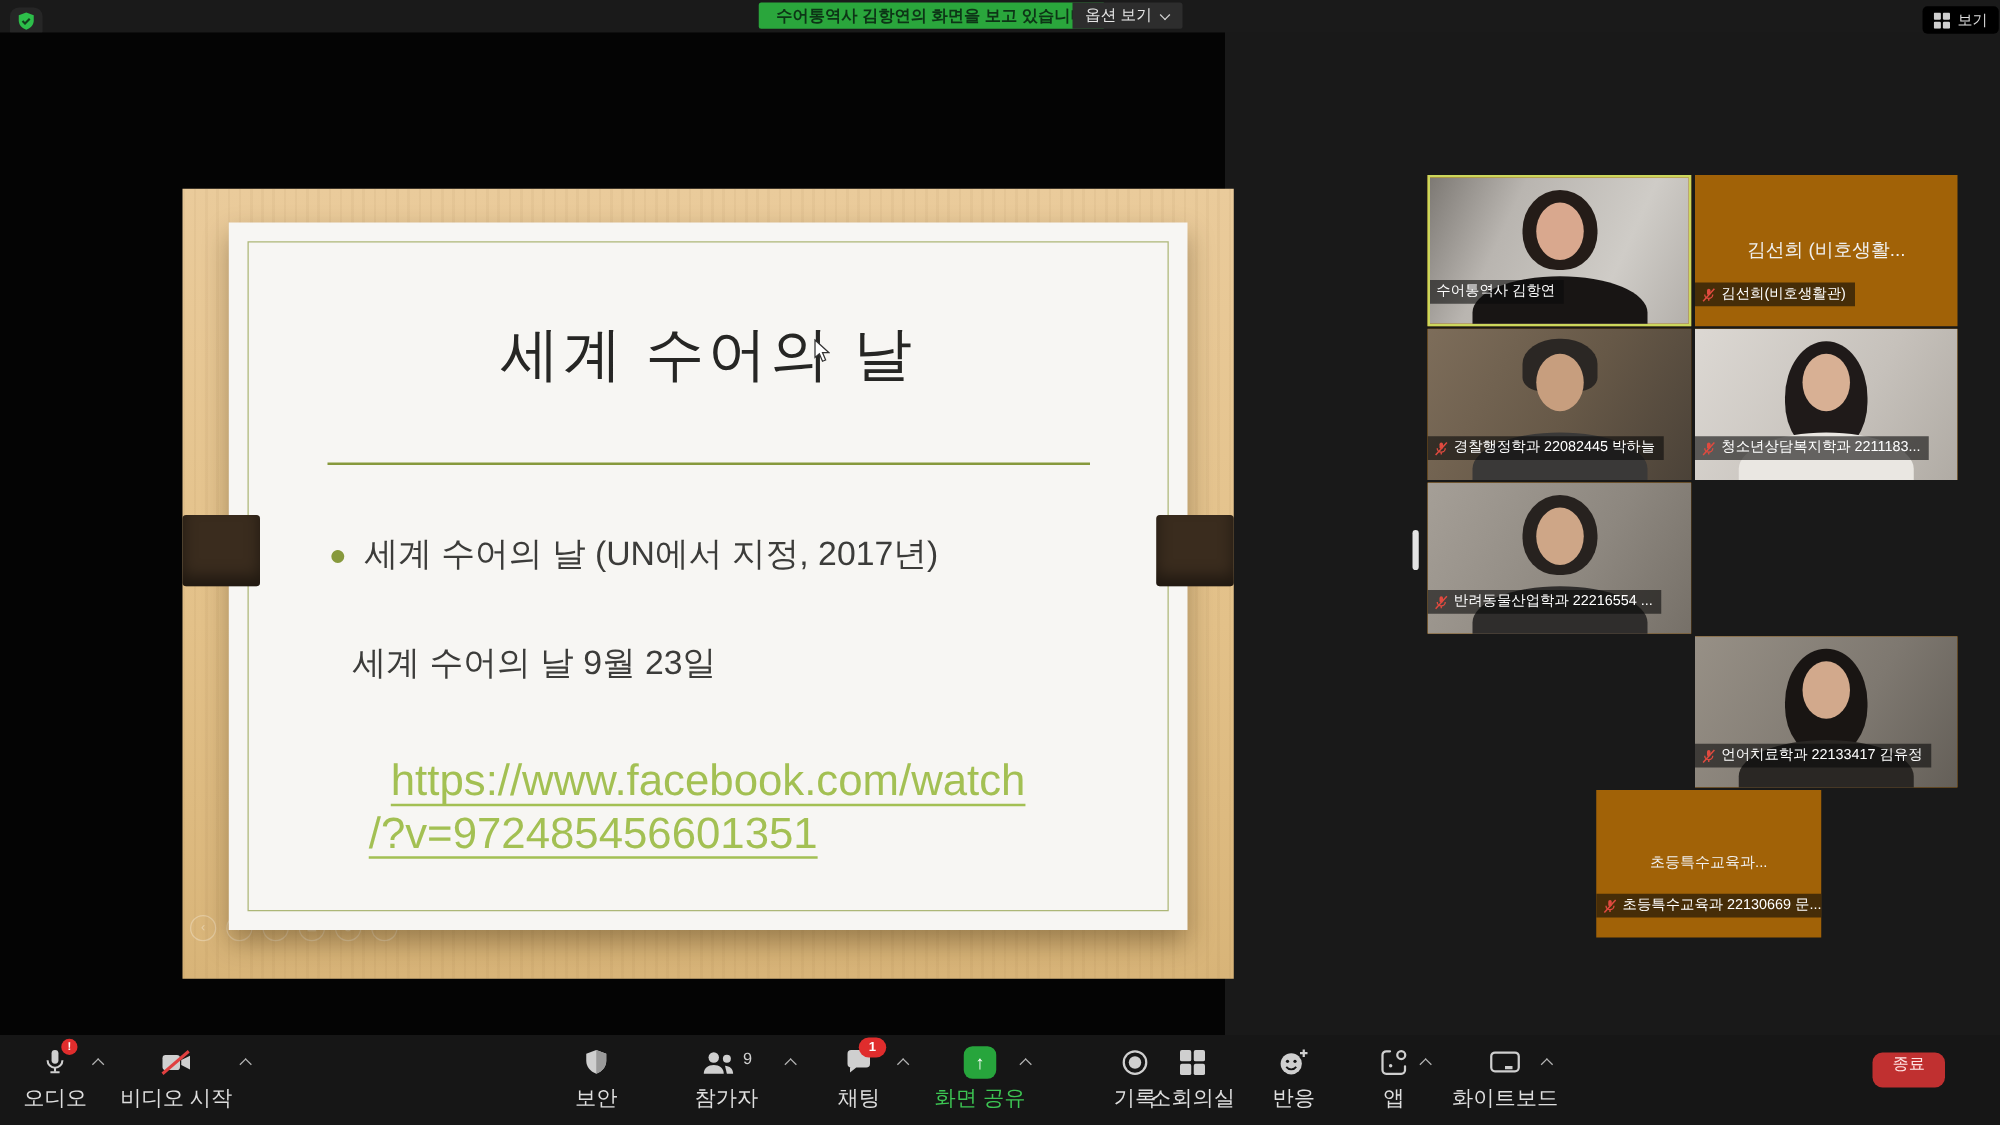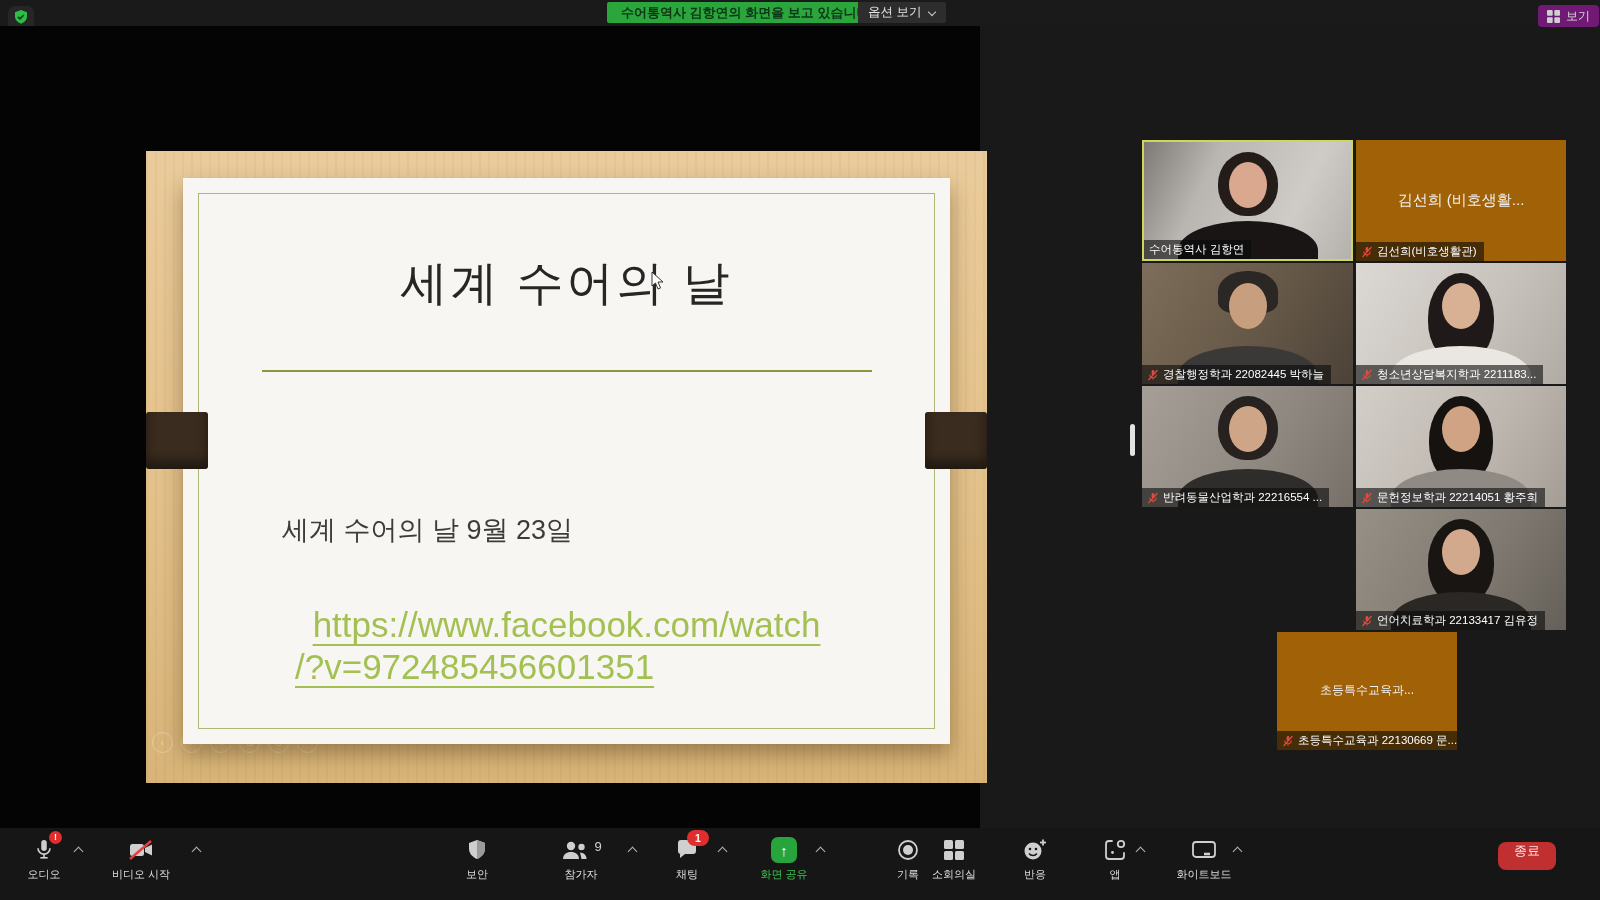--- a/index.html
+++ b/index.html
@@ -9,21 +9,21 @@
   .topbar{position:absolute;left:0;top:0;width:1600px;height:26px;background:#1a1a1a;}
   .sec-shield{position:absolute;left:8px;top:6px;width:26px;height:26px;background:#262626;border-radius:7px;
               display:flex;align-items:center;justify-content:center;}
   .banner{position:absolute;left:607px;top:2px;height:21px;line-height:21px;background:#2aa63c;color:#0d3516;
           font-size:13px;font-weight:bold;padding:0 14px;border-radius:2px 0 0 2px;white-space:nowrap;}
   .options-btn{position:absolute;left:858px;top:2px;height:21px;background:#2d2d2d;color:#e6e6e6;font-size:12.5px;
           padding:0 10px;border-radius:0 2px 2px 0;display:flex;align-items:center;gap:7px;white-space:nowrap;}
   .caret-down{width:8px;height:8px;position:relative;}
   .caret-down::before{content:"";position:absolute;left:1px;top:0;width:5px;height:5px;
           border-right:1.5px solid #cfcfcf;border-bottom:1.5px solid #cfcfcf;transform:rotate(45deg);}
-  .view-btn{position:absolute;left:1538px;top:5px;height:22px;padding:0 9px;background:#701a75;border-radius:4px;
+  .view-btn{position:absolute;left:1538px;top:5px;height:22px;padding:0 9px;background:#000000;border-radius:4px;
           display:flex;align-items:center;gap:6px;color:#dddddd;font-size:12px;}
   .grid-glyph{display:inline-block;width:13px;height:13px;}
   
   .share-region{position:absolute;left:0;top:26px;width:980px;height:802px;background:#040404;}
   .wood{position:absolute;left:146px;top:125px;width:841px;height:632px;
         background:linear-gradient(180deg,#eacb9b 0%,#e3c189 55%,#d8b478 100%);}
   .wood::after{content:"";position:absolute;inset:0;
         background:repeating-linear-gradient(90deg,rgba(120,85,40,.05) 0 2px,transparent 2px 9px);}
   .clip{position:absolute;top:412px;width:62px;height:57px;background:#3a2c1e;border-radius:3px;
         box-shadow:inset 0 -8px 12px rgba(0,0,0,.45);z-index:3;}
@@ -69,29 +69,29 @@
   .v5 .vid{background:linear-gradient(120deg,#a59f97 0%,#8d877f 60%,#767068 100%);}
   .v5{--hair:#27221f;--skin:#cea687;--cloth:#2f2d2c;}
   .v6 .vid{background:linear-gradient(120deg,#d3cec7 0%,#bcb6af 60%,#a39d95 100%);}
   .v6{--hair:#161210;--skin:#d0a384;--cloth:#8f8a84;}
   .v7 .vid{background:linear-gradient(120deg,#48433d 0%,#36322d 60%,#262320 100%);}
   .v7{--hair:#1c1916;--skin:#c29a7c;--cloth:#23201e;}
   .v8 .vid{background:linear-gradient(120deg,#979086 0%,#7e7870 60%,#645f58 100%);}
   .v8{--hair:#191513;--skin:#d2a98c;--cloth:#2a2724;}
   .center-name{position:absolute;left:0;right:0;top:50%;transform:translateY(-55%);text-align:center;
         color:#f0f0f0;font-size:15px;white-space:nowrap;}
-  .name-label{position:absolute;left:0;bottom:0;max-width:100%;background:rgba(10,10,10,.6);color:#fff;
+  .name-label{position:absolute;left:0;bottom:16px;max-width:100%;background:rgba(10,10,10,.6);color:#fff;
         font-size:11.5px;line-height:19px;padding:0 7px 0 5px;display:flex;align-items:center;gap:4px;
         white-space:nowrap;overflow:hidden;box-sizing:border-box;z-index:6;}
   .mutedmic{flex:0 0 auto;display:inline-flex;}
   
   .toolbar{position:absolute;left:0;top:828px;width:1600px;height:72px;background:#161616;}
   .tb-item{position:absolute;top:8px;display:flex;flex-direction:column;align-items:center;}
   .tb-icon{height:28px;display:flex;align-items:center;justify-content:center;position:relative;gap:3px;}
-  .tb-label{margin-top:3px;font-size:11px;color:#dedede;white-space:nowrap;}
+  .tb-label{margin-top:3px;font-size:17px;color:#dedede;white-space:nowrap;}
   .tb-label.green{color:#3dc553;}
   .chev{position:absolute;top:18px;width:12px;height:10px;}
   .chev::before{content:"";display:block;width:6px;height:6px;margin:2px auto 0;
         border-left:1.6px solid #b5b5b5;border-top:1.6px solid #b5b5b5;transform:rotate(45deg);}
   .badge{position:absolute;top:-6px;right:-10px;min-width:16px;height:16px;border-radius:8px;background:#e02d2d;
         color:#fff;font-size:10.5px;line-height:16px;text-align:center;padding:0 3px;font-weight:bold;}
   .micbadge{position:absolute;top:-5px;right:-7px;width:13px;height:13px;border-radius:50%;background:#e02d2d;
         color:#fff;font-size:9px;line-height:13px;text-align:center;font-weight:bold;}
   .pcount{font-size:13px;color:#d0d0d0;margin-left:1px;align-self:flex-start;margin-top:3px;}
   .share-btn{width:26px;height:26px;border-radius:7px;background:#27a53c;display:flex;align-items:center;
@@ -136,20 +136,21 @@
     <div class="clip right" style="top:386px;"></div>
 
     <div class="paper">
       <div class="s-title">세계 수어의 날</div>
       <div class="cursor">
         <svg width="13" height="19" viewBox="0 0 13 19">
             <path d="M1 1 L1 15 L4.5 12 L7 18 L9.5 17 L7 11 L12 11 Z" fill="#ffffff" stroke="#333" stroke-width="1"></path>
           </svg>
       </div>
       <div class="s-rule"></div>
+      <div class="s-bullet"><span class="s-dot">●</span><span>세계 수어의 날 (UN에서 지정, 2017년)</span></div>
       <div class="s-line1">세계 수어의 날 9월 23일</div>
       <div class="s-url s-url1" style="color:#a3c053;">https://www.facebook.com/watch</div>
       <div class="s-url s-url2" style="color:#a3c053;">/?v=972485456601351</div>
     </div>
 
     <div class="pctrls" style="left:152px;top:706px;position:absolute;">
       <div class="pctrl">
           <span>‹</span>
         </div>
       <div class="pctrl">
@@ -248,38 +249,20 @@
             <rect x="4.6" y="1" width="2.8" height="5.2" rx="1.4" fill="#e04a3f"></rect>
             <path d="M2.8 5.5a3.2 3.2 0 0 0 6.4 0" stroke="#e04a3f" fill="none" stroke-width="1.1"></path>
             <line x1="6" y1="8.8" x2="6" y2="10.6" stroke="#e04a3f" stroke-width="1.1"></line>
             <line x1="1.5" y1="11" x2="10.5" y2="1" stroke="#e04a3f" stroke-width="1.2"></line>
           </svg>
         </span>
       <span>반려동물산업학과 22216554 ...</span>
     </div>
   </div>
 
-  <div class="tile v6" style="left:1356px;top:386px;width:210px;height:121px;">
-    <div class="vid">
-      <div class="hair" style="height:88px;width:64px;"></div>
-      <div class="face"></div>
-      <div class="bodyshape"></div>
-    </div>
-    <div class="name-label">
-      <span class="mutedmic">
-          <svg width="12" height="12" viewBox="0 0 12 12">
-            <rect x="4.6" y="1" width="2.8" height="5.2" rx="1.4" fill="#e04a3f"></rect>
-            <path d="M2.8 5.5a3.2 3.2 0 0 0 6.4 0" stroke="#e04a3f" fill="none" stroke-width="1.1"></path>
-            <line x1="6" y1="8.8" x2="6" y2="10.6" stroke="#e04a3f" stroke-width="1.1"></line>
-            <line x1="1.5" y1="11" x2="10.5" y2="1" stroke="#e04a3f" stroke-width="1.2"></line>
-          </svg>
-        </span>
-      <span>문헌정보학과 22214051 황주희</span>
-    </div>
-  </div>
 
 
   <div class="tile v8" style="left:1356px;top:509px;width:210px;height:121px;">
     <div class="vid">
       <div class="hair" style="height:86px;width:66px;"></div>
       <div class="face"></div>
       <div class="bodyshape"></div>
     </div>
     <div class="name-label">
       <span class="mutedmic">

